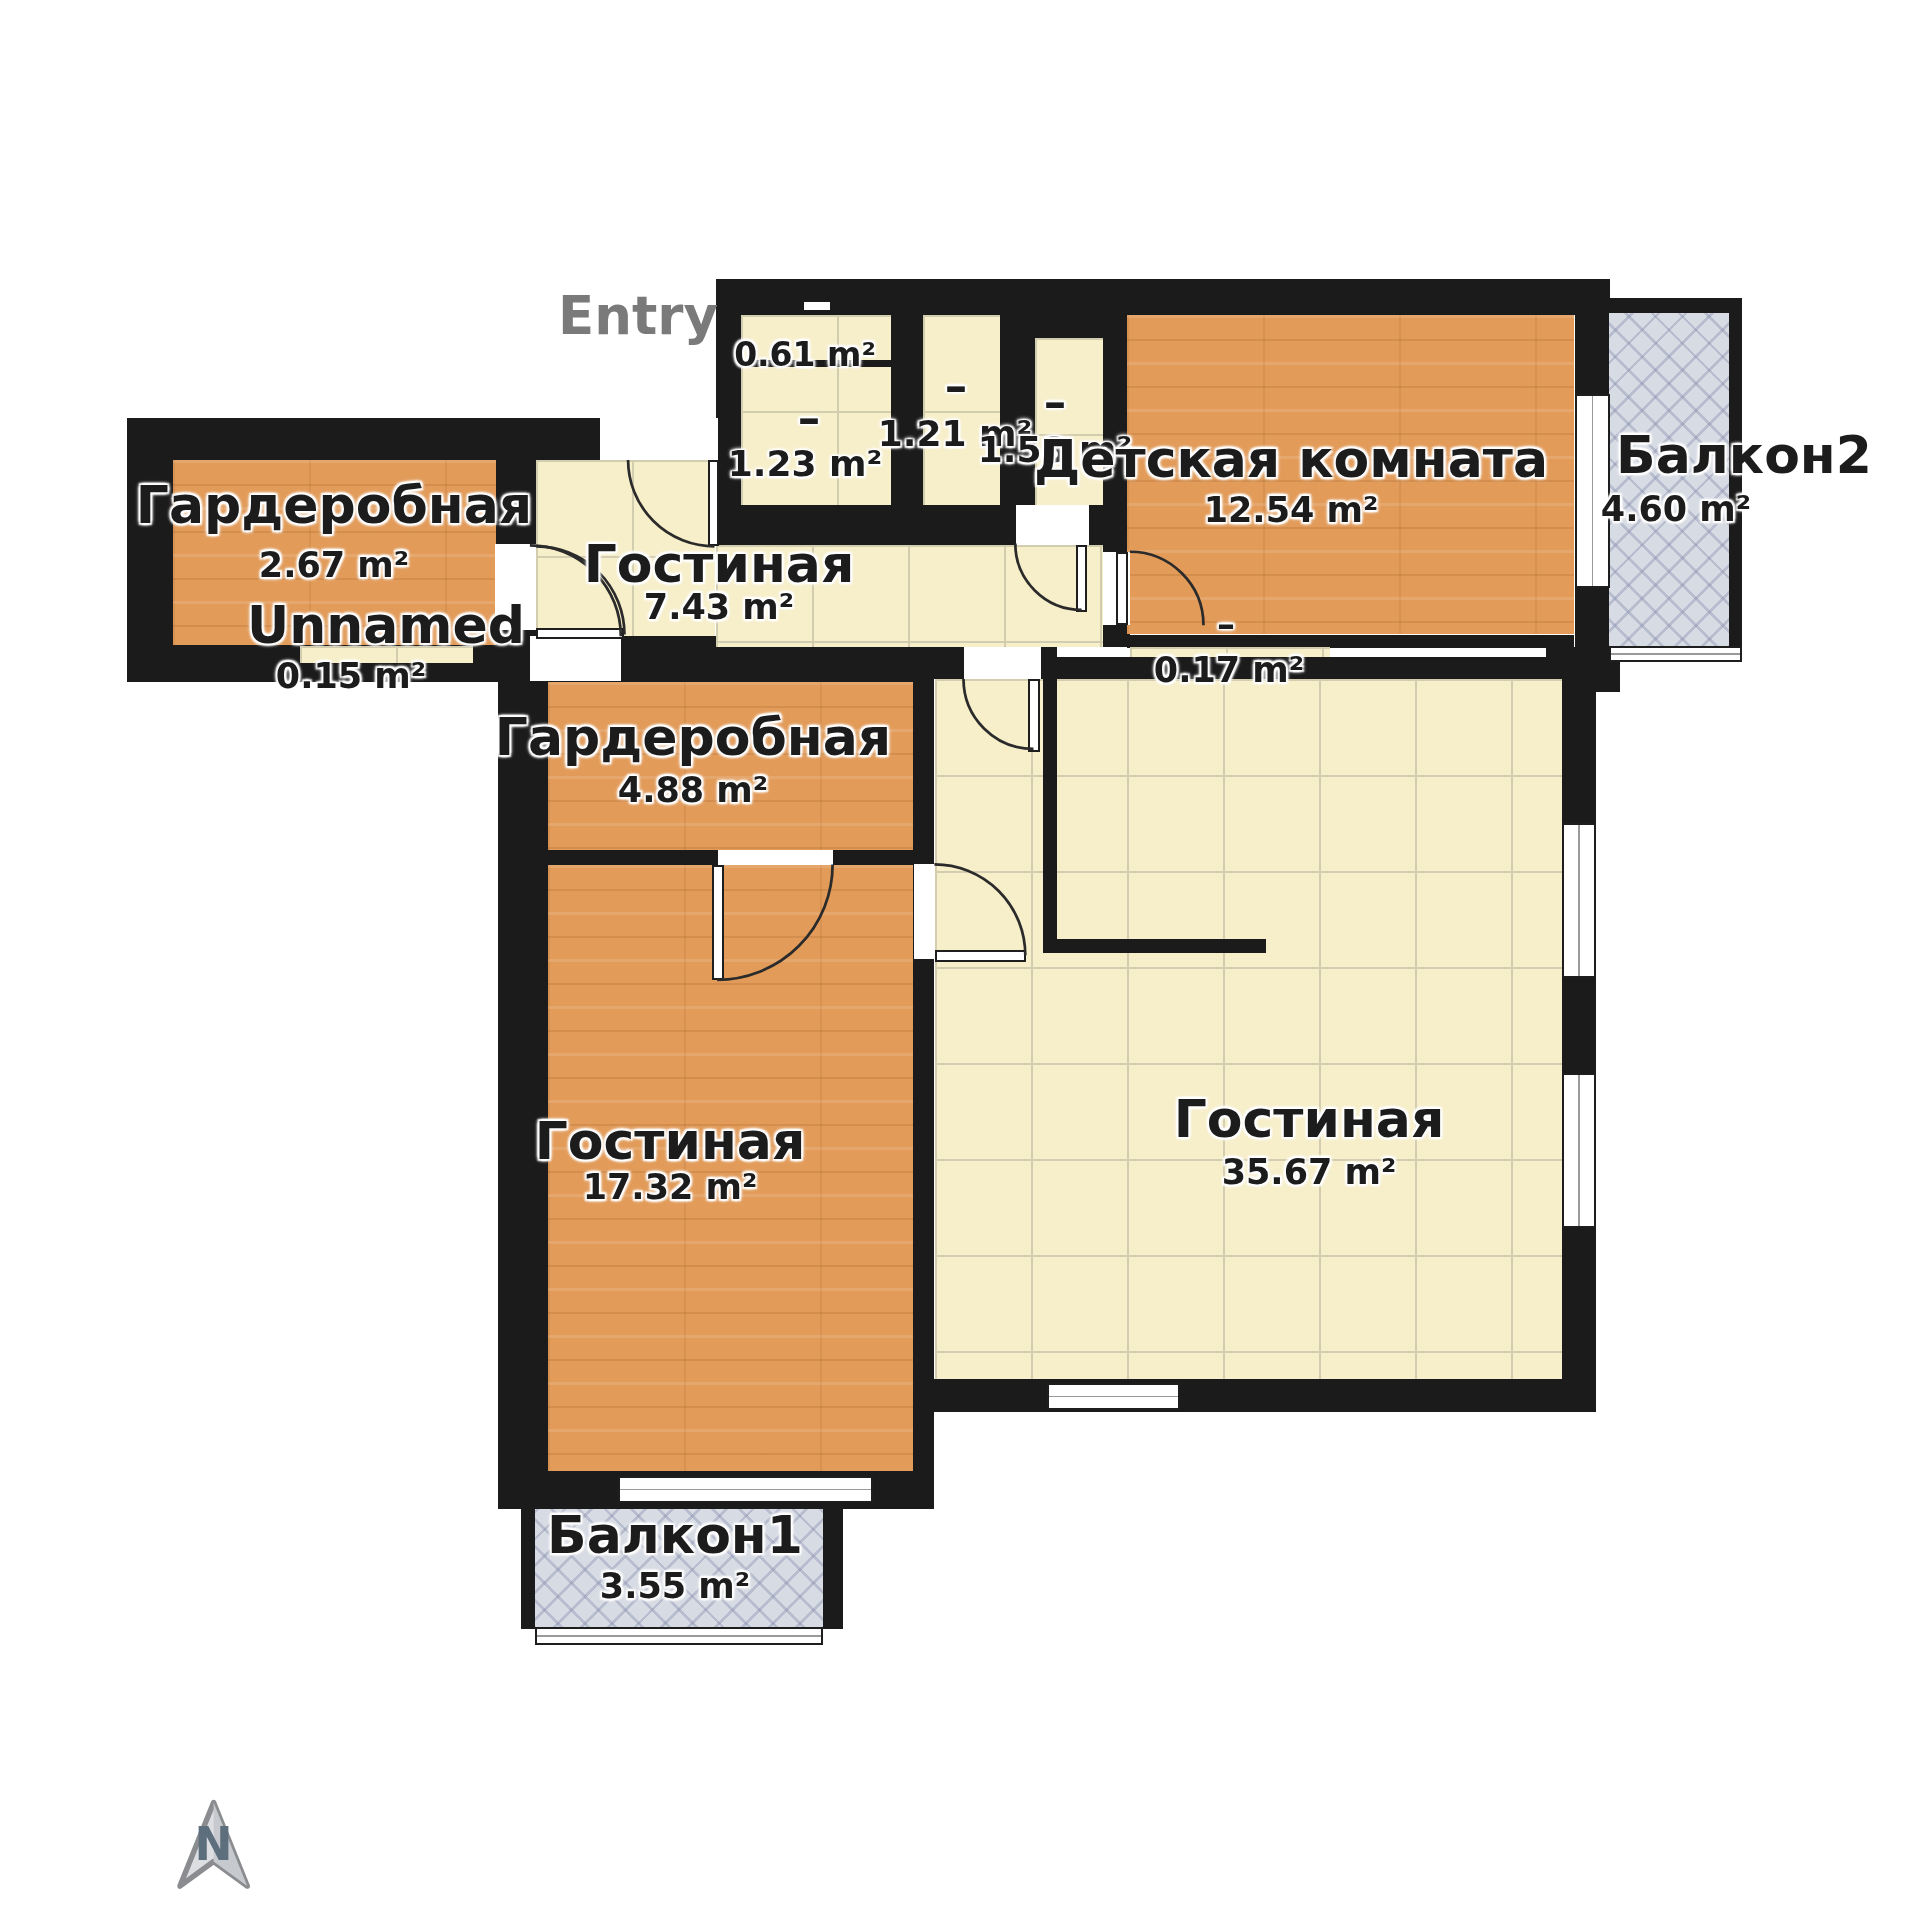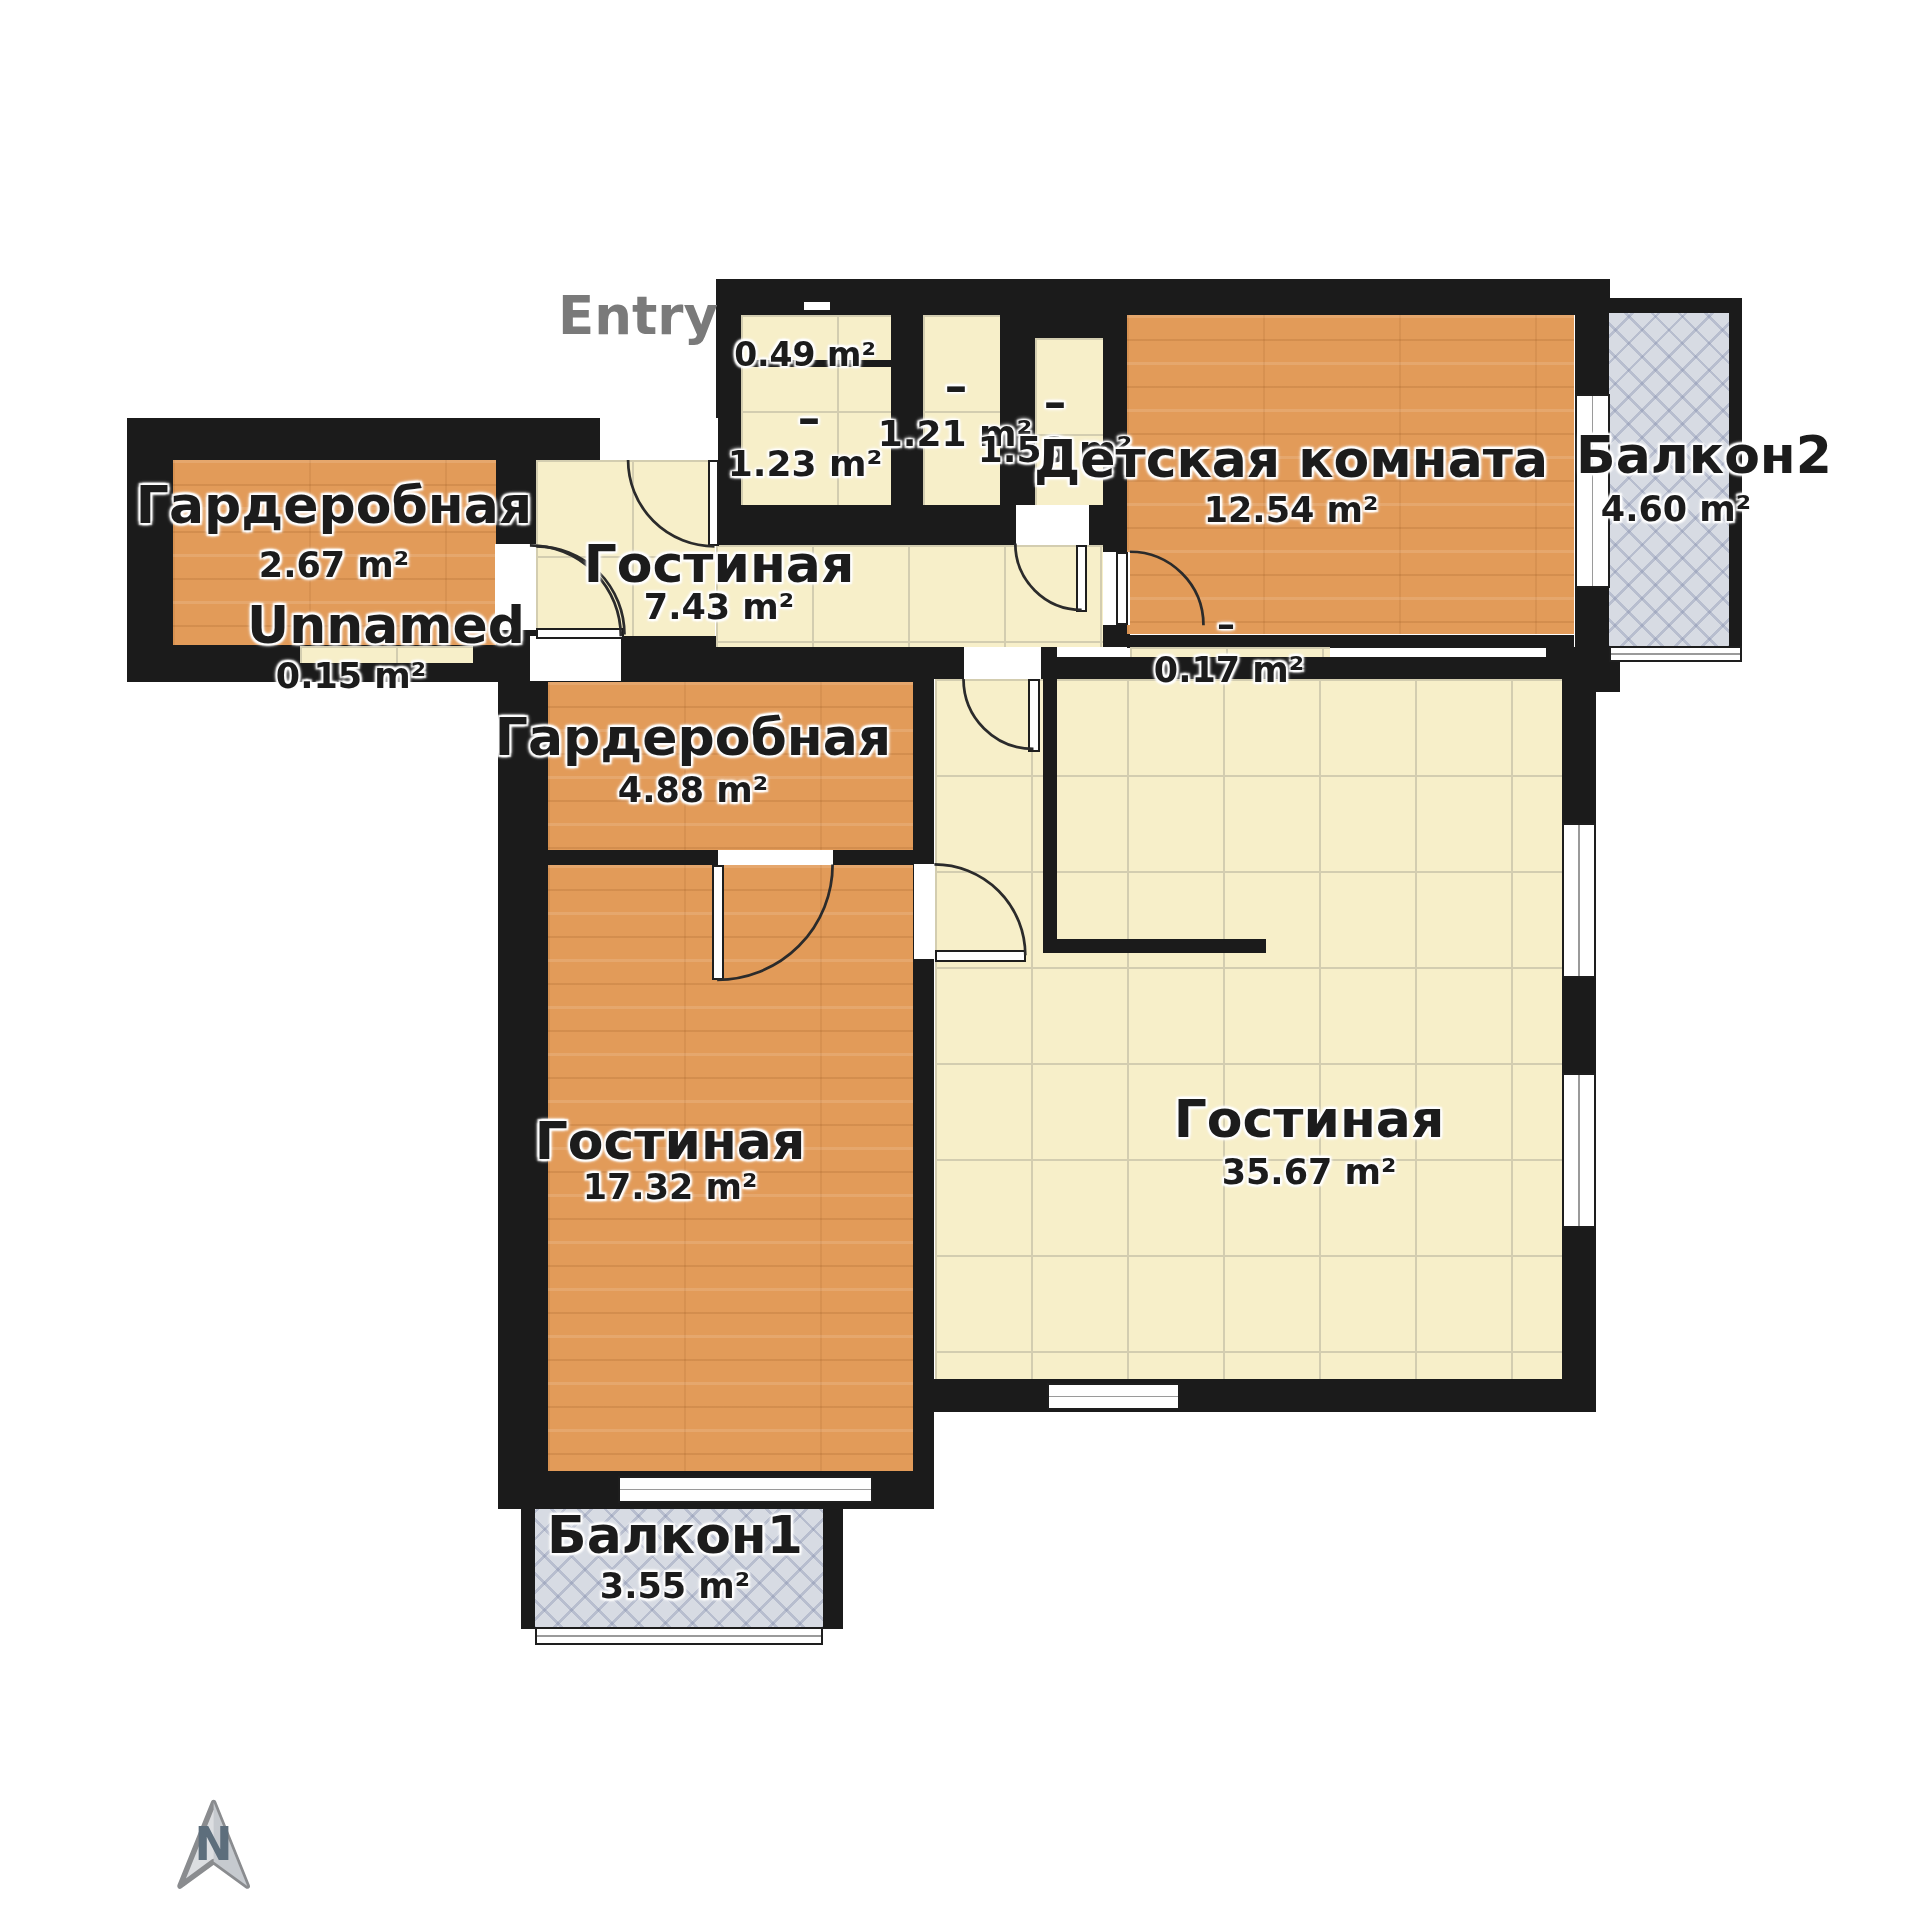--- a/index.html
+++ b/index.html
@@ -135,34 +135,34 @@
   </svg>
 
   <div class="entry" style="left:638px;top:315px;">Entry</div>
 
   <div class="lbl name" style="left:334px;top:506px;">Гардеробная</div>
   <div class="lbl area" style="left:334px;top:565px;">2.67 m²</div>
 
   <div class="lbl name" style="left:386px;top:626px;text-align:center;">Unnamed</div>
   <div class="lbl area" style="left:351px;top:676px;">0.15 m²</div>
 
-  <div class="lbl area" style="left:805px;top:355px;font-size:33px;">0.49 m²</div>
+  <div class="lbl area" style="left:805px;top:355px;font-size:33px;">0.61 m²</div>
   <div class="lbl dash" style="left:809px;top:417px;">–</div>
   <div class="lbl area" style="left:805px;top:464px;font-size:36px;">1.23 m²</div>
 
   <div class="lbl dash" style="left:956px;top:385px;">–</div>
   <div class="lbl area" style="left:955px;top:434px;font-size:36px;">1.21 m²</div>
 
   <div class="lbl dash" style="left:1055px;top:401px;">–</div>
   <div class="lbl area" style="left:1055px;top:450px;font-size:36px;">1.58 m²</div>
 
   <div class="lbl name" style="left:1291px;top:460px;">Детская комната</div>
   <div class="lbl area" style="left:1291px;top:510px;">12.54 m²</div>
 
-  <div class="lbl name" style="left:1704px;top:456px;">Балкон2</div>
+  <div class="lbl name" style="left:1744px;top:456px;">Балкон2</div>
   <div class="lbl area" style="left:1676px;top:509px;">4.60 m²</div>
 
   <div class="lbl name" style="left:719px;top:565px;">Гостиная</div>
   <div class="lbl area" style="left:719px;top:607px;">7.43 m²</div>
 
   <div class="lbl dash" style="left:1226px;top:624px;font-size:36px;">–</div>
   <div class="lbl area" style="left:1229px;top:670px;">0.17 m²</div>
 
   <div class="lbl name" style="left:693px;top:738px;">Гардеробная</div>
   <div class="lbl area" style="left:693px;top:790px;">4.88 m²</div>

